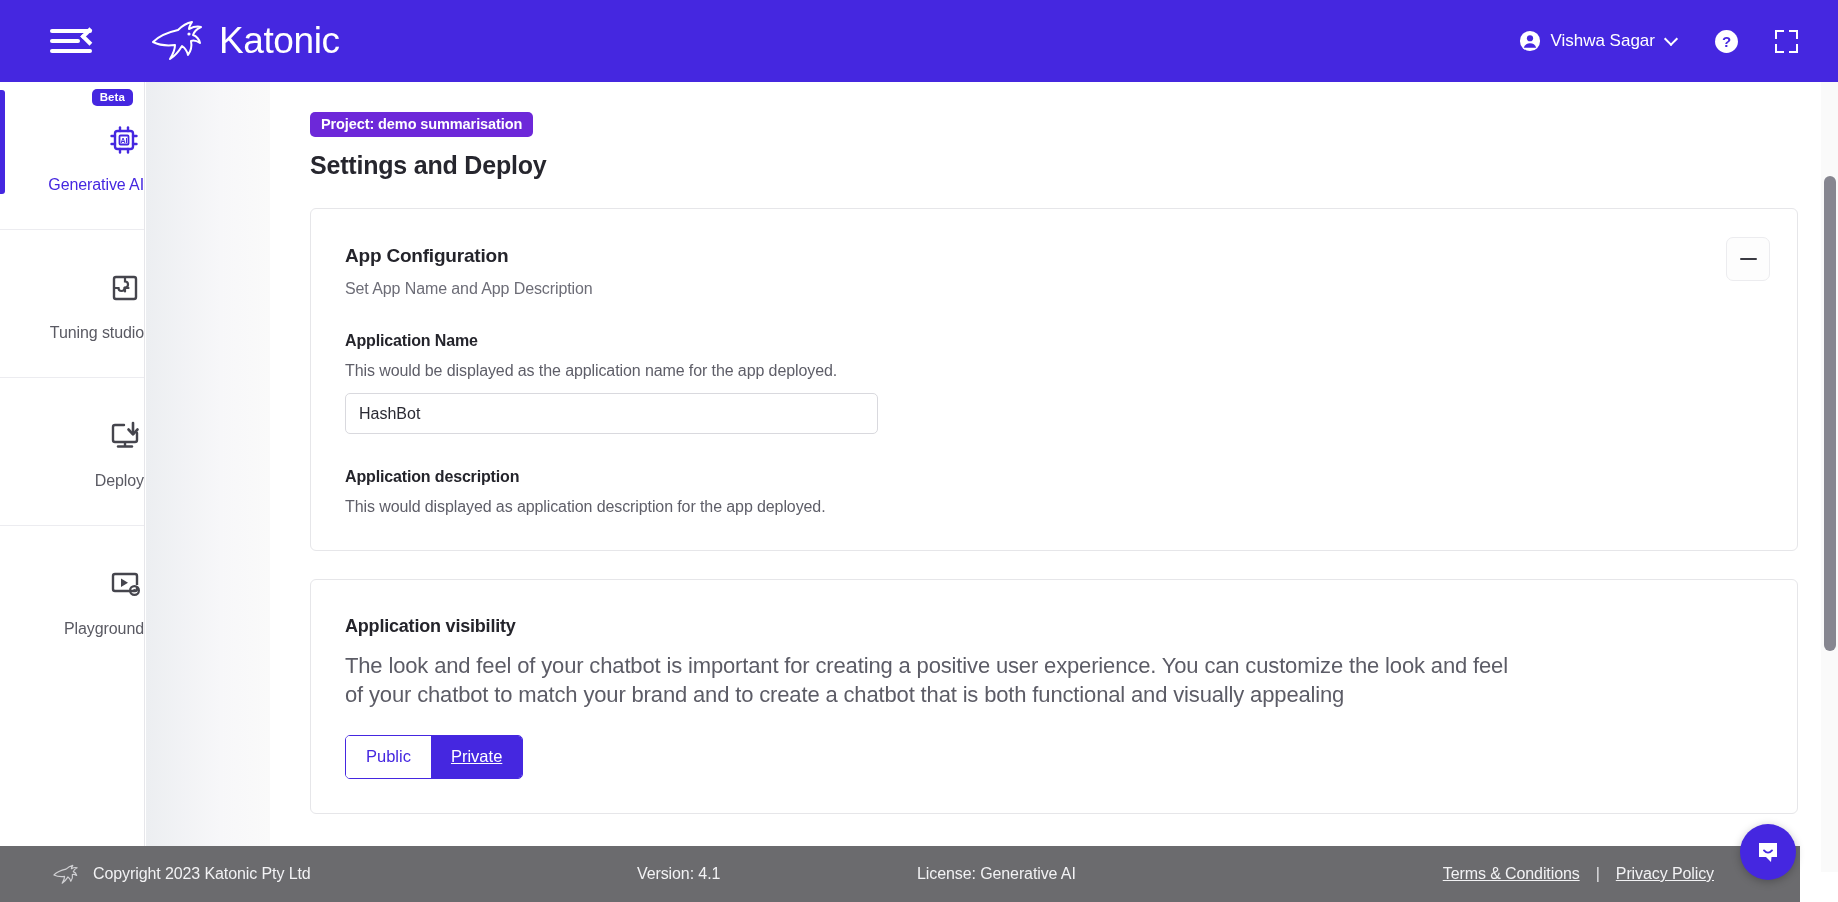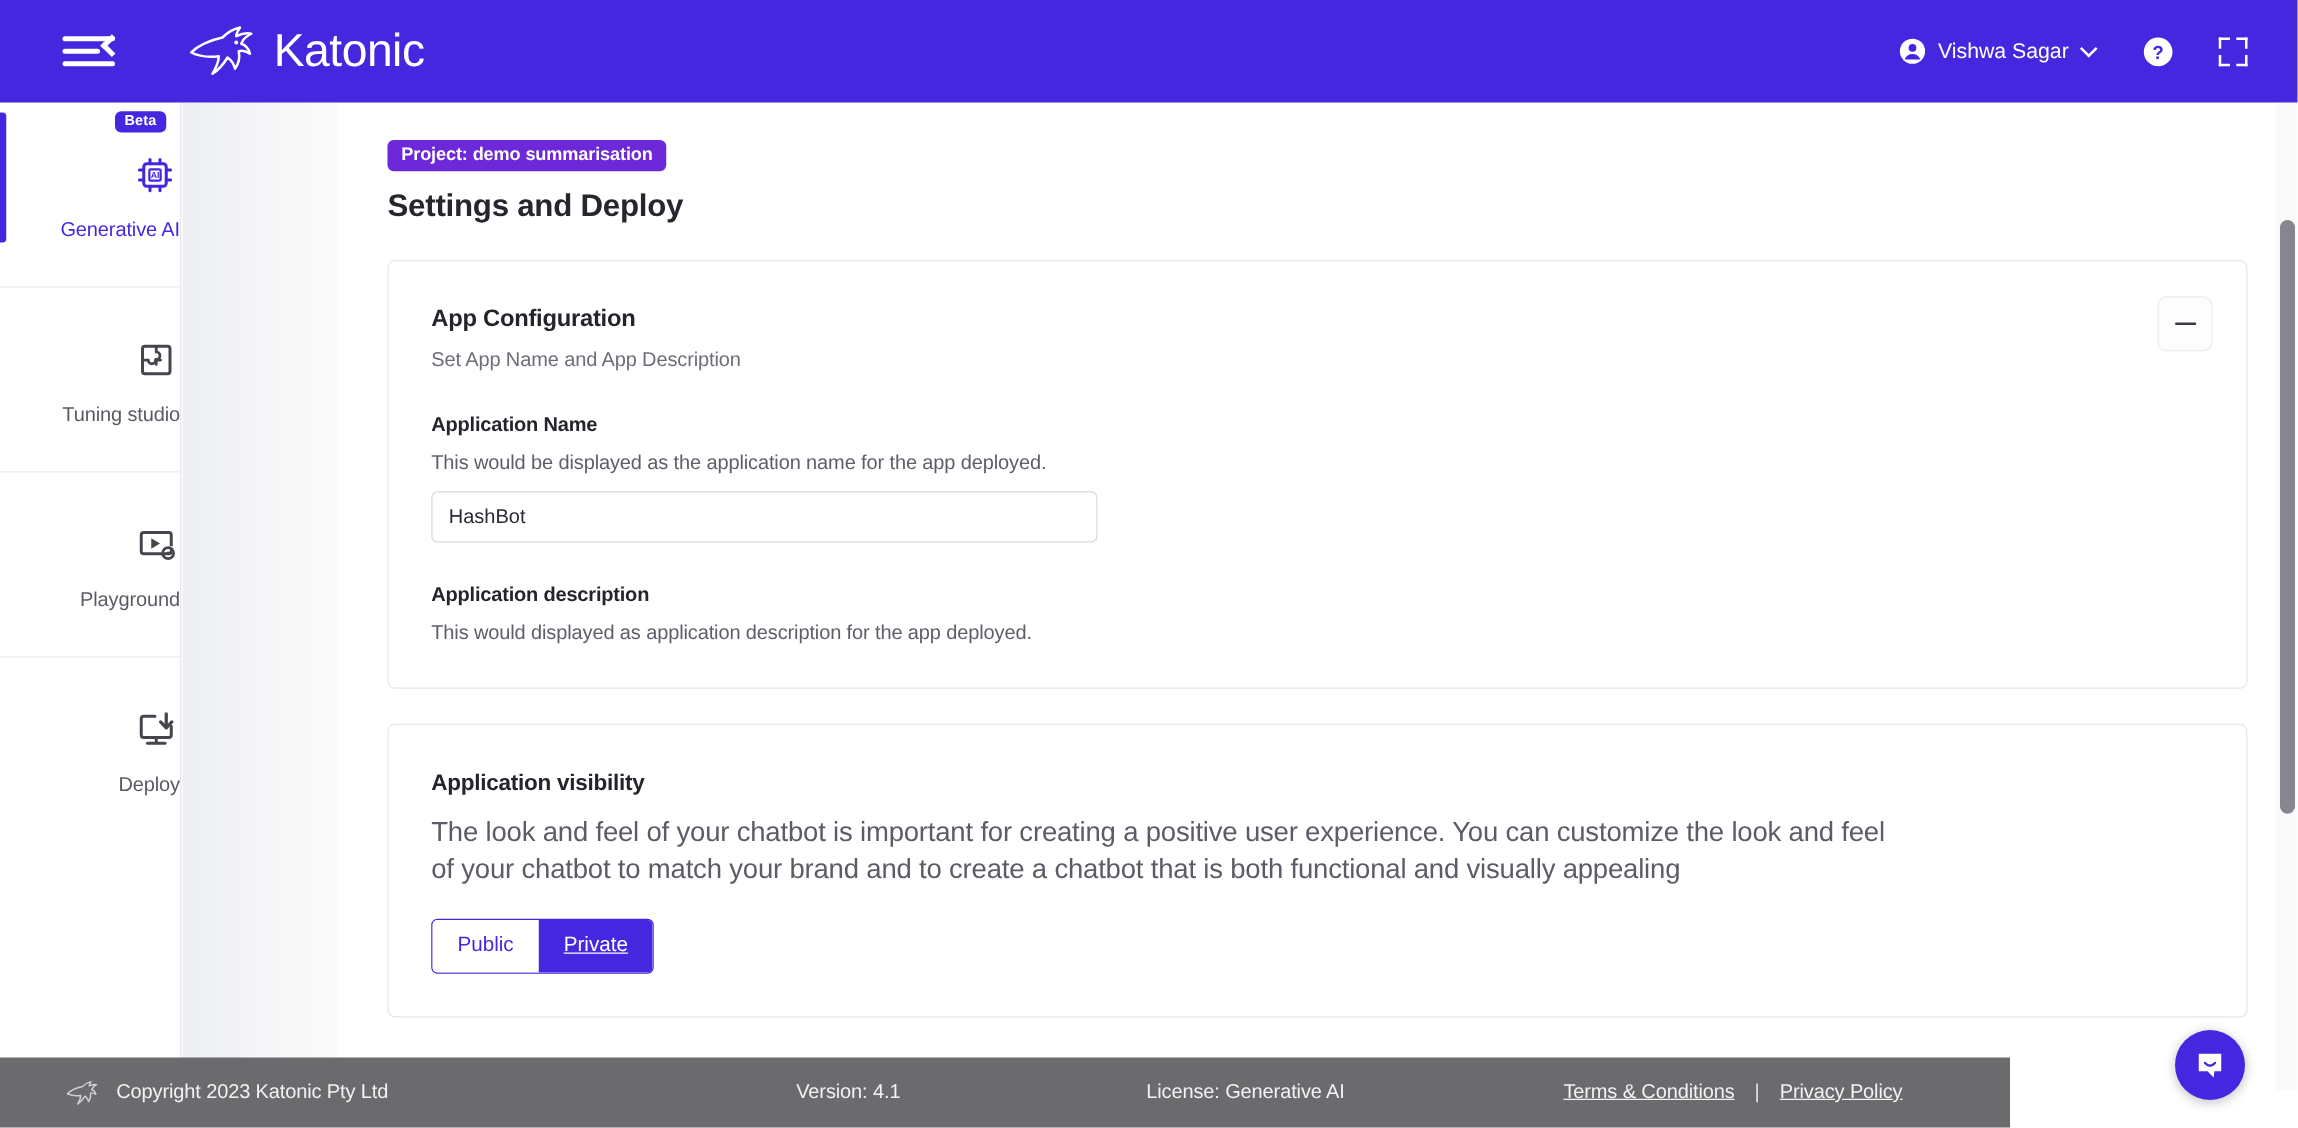--- a/index.html
+++ b/index.html
@@ -245,21 +245,21 @@
   }
   .scroll-thumb {
     position: absolute; top: 94px; right: 2px;
     width: 12px; height: 475px;
     background: #868690; border-radius: 6px;
   }
 
   
   .footer {
     position: absolute; bottom: 0; left: 0;
-    width: 1608px; height: 56px;
+    width: 1800px; height: 56px;
     background: #6b6b6e;
     display: flex; align-items: center;
     color: #f2f2f4; font-size: 16px;
     z-index: 45;
   }
   .f-copy { display: flex; align-items: center; gap: 11px; margin-left: 52px; letter-spacing: -0.1px; }
   .f-logo { width: 30px; height: 23px; opacity: 0.9; }
   .f-ver { position: absolute; left: 637px; letter-spacing: -0.1px; }
   .f-lic { position: absolute; left: 917px; letter-spacing: -0.1px; }
   .f-links { position: absolute; right: 86px; display: flex; align-items: center; gap: 16px; }
@@ -350,40 +350,40 @@
         <rect x="8" y="8" width="22" height="22" rx="2" fill="none" stroke="#45454d" stroke-width="2.4"></rect>
         <path d="M19 8.5 v4 a3 3 0 1 1 0 6 v4 M8.5 19 h4 a3 3 0 1 0 6 0 h4" fill="none" stroke="#45454d" stroke-width="2.2" stroke-linecap="round"></path>
       </svg>
     </div>
     <div class="lbl">Tuning studio</div>
   </div>
 
   <div class="side-item">
     <div class="ico">
       <svg width="38" height="38" viewBox="0 0 38 38">
-        <path d="M7 11 a2 2 0 0 1 2-2 h20 a2 2 0 0 1 2 2 v9 M31 22 v2 a2 2 0 0 1-2 2 H9 a2 2 0 0 1-2-2 V11" fill="none" stroke="#45454d" stroke-width="2.4" stroke-linejoin="round"></path>
-        <path d="M15 13.5 L22 17.8 L15 22z" fill="#45454d"></path>
-        <circle cx="28.5" cy="25.5" r="4.4" fill="none" stroke="#45454d" stroke-width="2.2"></circle>
-        <circle cx="28.5" cy="25.5" r="1.4" fill="#45454d"></circle>
-      </svg>
-    </div>
-    <div class="lbl">Playground</div>
-  </div>
-
-  <div class="side-item">
-    <div class="ico">
-      <svg width="38" height="38" viewBox="0 0 38 38">
         <path d="M7 10 a2 2 0 0 1 2-2 h9 M7 10 v13 a2 2 0 0 0 2 2 h20 a2 2 0 0 0 2-2 v-7" fill="none" stroke="#45454d" stroke-width="2.4" stroke-linecap="round"></path>
         <line x1="19" y1="25" x2="19" y2="29" stroke="#45454d" stroke-width="2.4"></line>
         <line x1="12" y1="29.5" x2="26" y2="29.5" stroke="#45454d" stroke-width="2.4" stroke-linecap="round"></line>
         <line x1="27" y1="6" x2="27" y2="17" stroke="#45454d" stroke-width="2.6" stroke-linecap="round"></line>
         <path d="M22.5 12.5 L27 17.3 L31.5 12.5" fill="none" stroke="#45454d" stroke-width="2.6" stroke-linecap="round" stroke-linejoin="round"></path>
       </svg>
     </div>
     <div class="lbl">Deploy</div>
+  </div>
+
+  <div class="side-item">
+    <div class="ico">
+      <svg width="38" height="38" viewBox="0 0 38 38">
+        <path d="M7 11 a2 2 0 0 1 2-2 h20 a2 2 0 0 1 2 2 v9 M31 22 v2 a2 2 0 0 1-2 2 H9 a2 2 0 0 1-2-2 V11" fill="none" stroke="#45454d" stroke-width="2.4" stroke-linejoin="round"></path>
+        <path d="M15 13.5 L22 17.8 L15 22z" fill="#45454d"></path>
+        <circle cx="28.5" cy="25.5" r="4.4" fill="none" stroke="#45454d" stroke-width="2.2"></circle>
+        <circle cx="28.5" cy="25.5" r="1.4" fill="#45454d"></circle>
+      </svg>
+    </div>
+    <div class="lbl">Playground</div>
   </div>
 </nav>
 
 <div class="content-wrap">
   <div class="shadow-strip"></div>
 
   <div class="page">
 
     <div class="proj-badge">Project: demo summarisation</div>
     <div class="page-title">Settings and Deploy</div>

